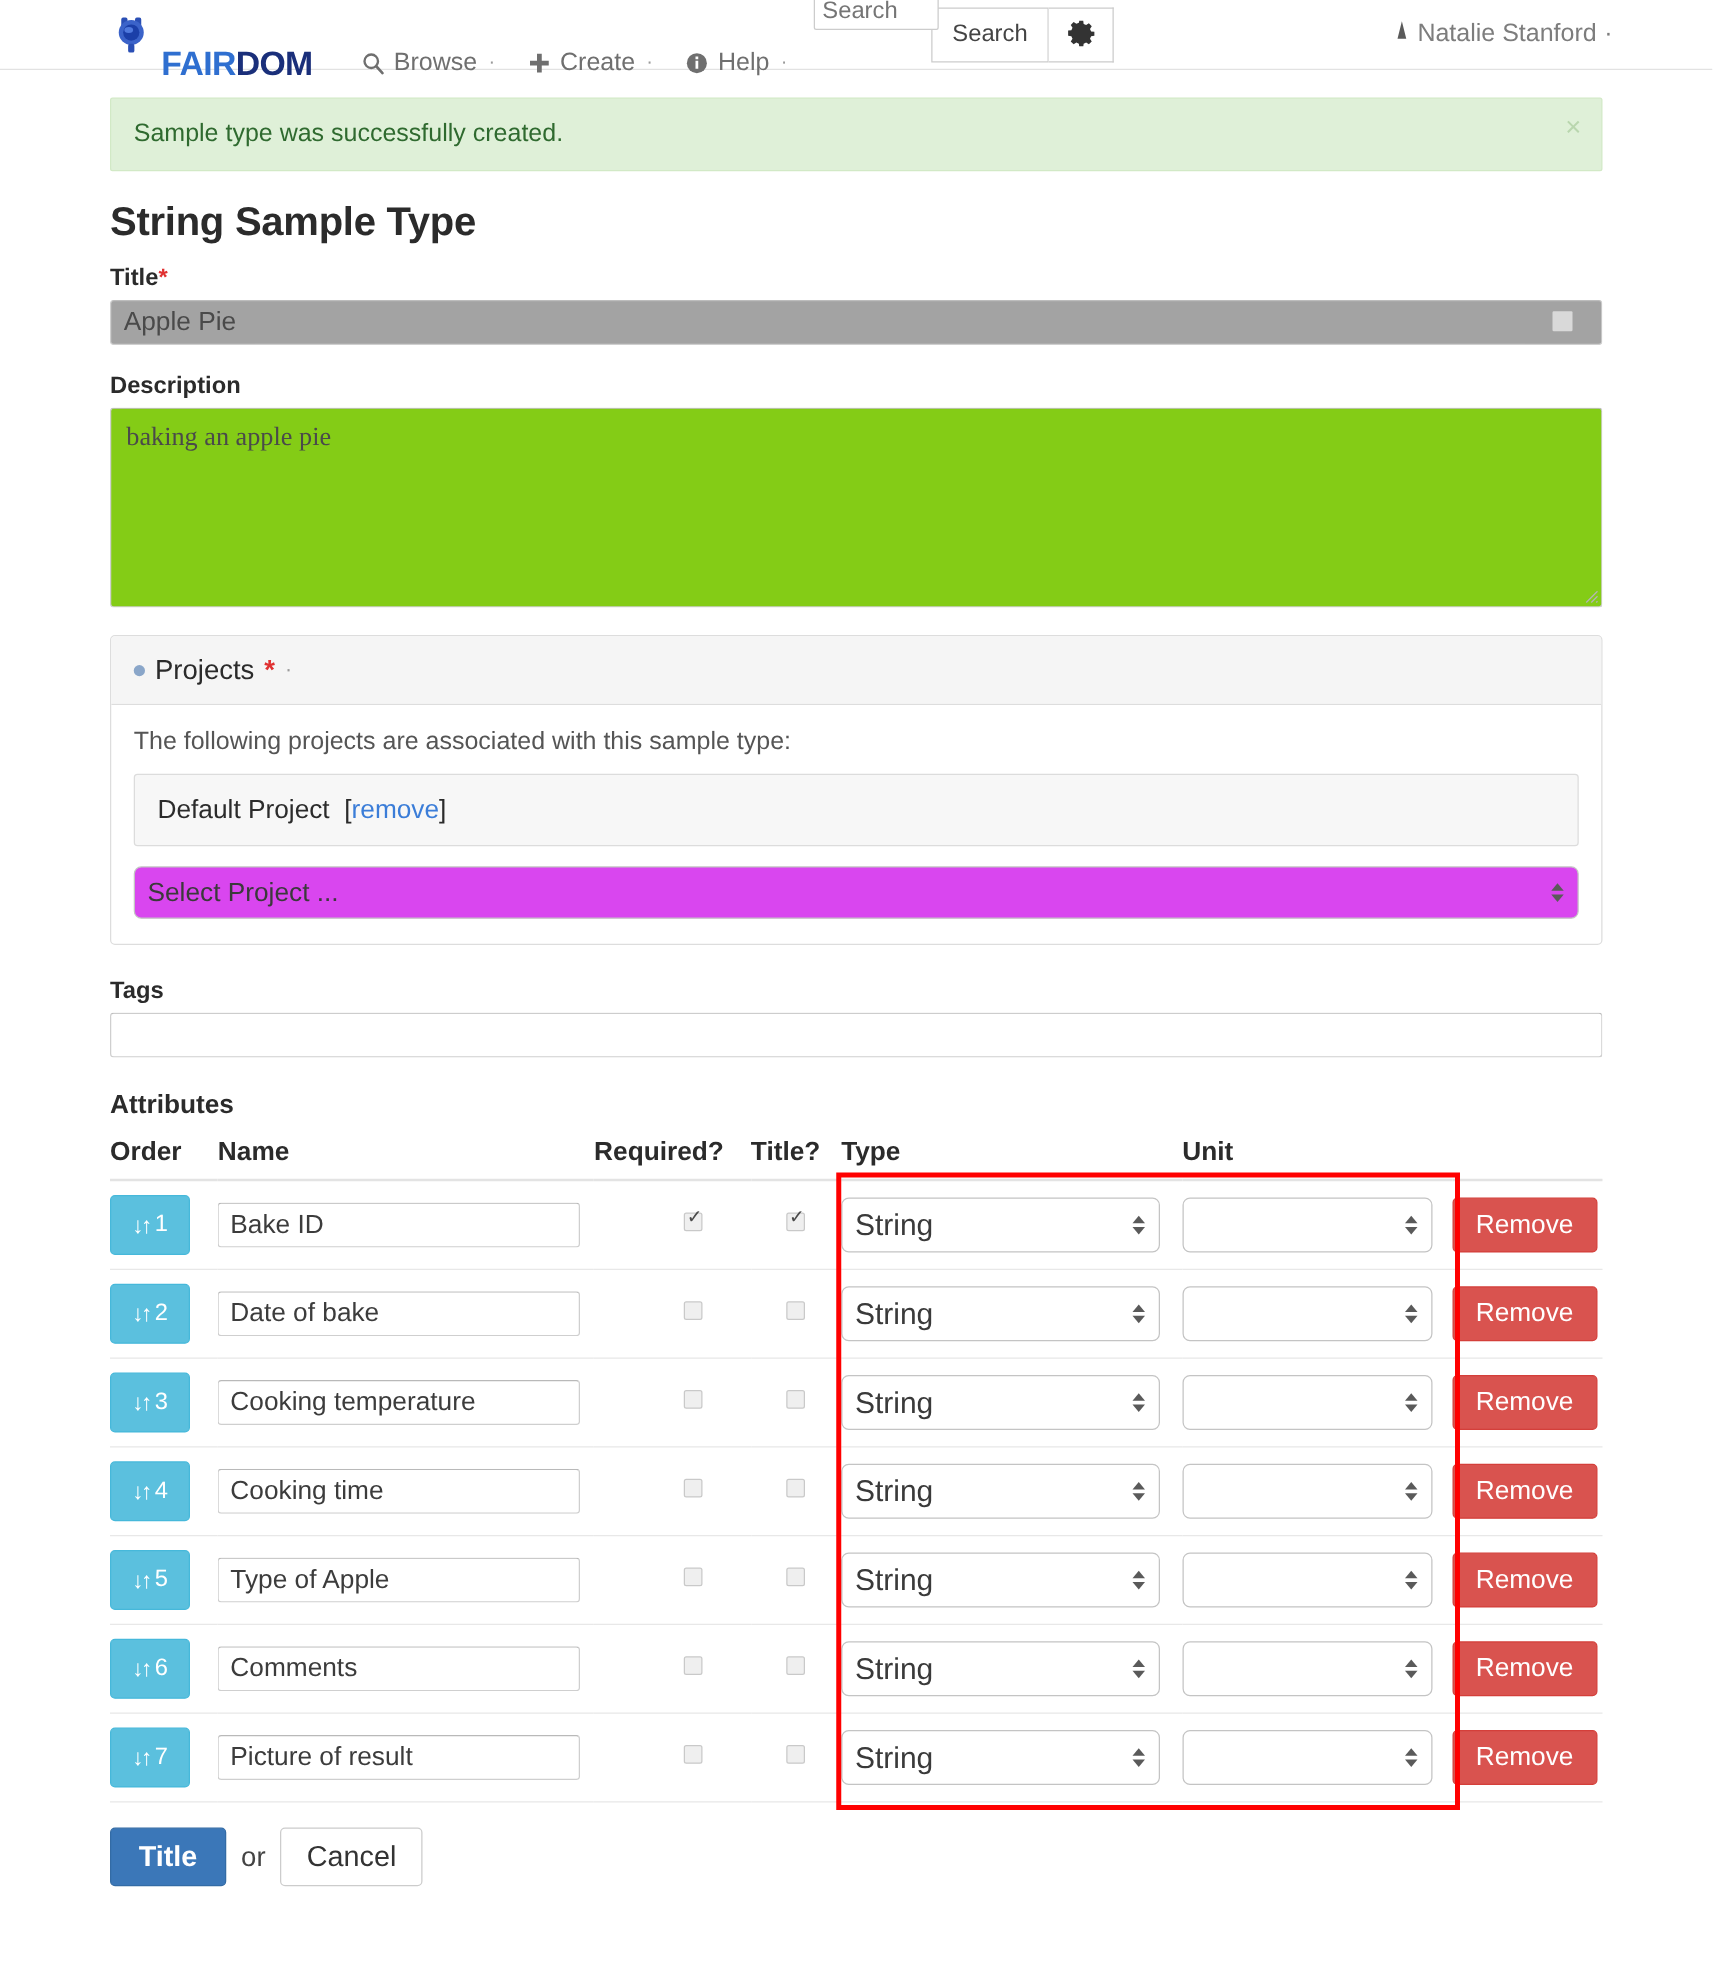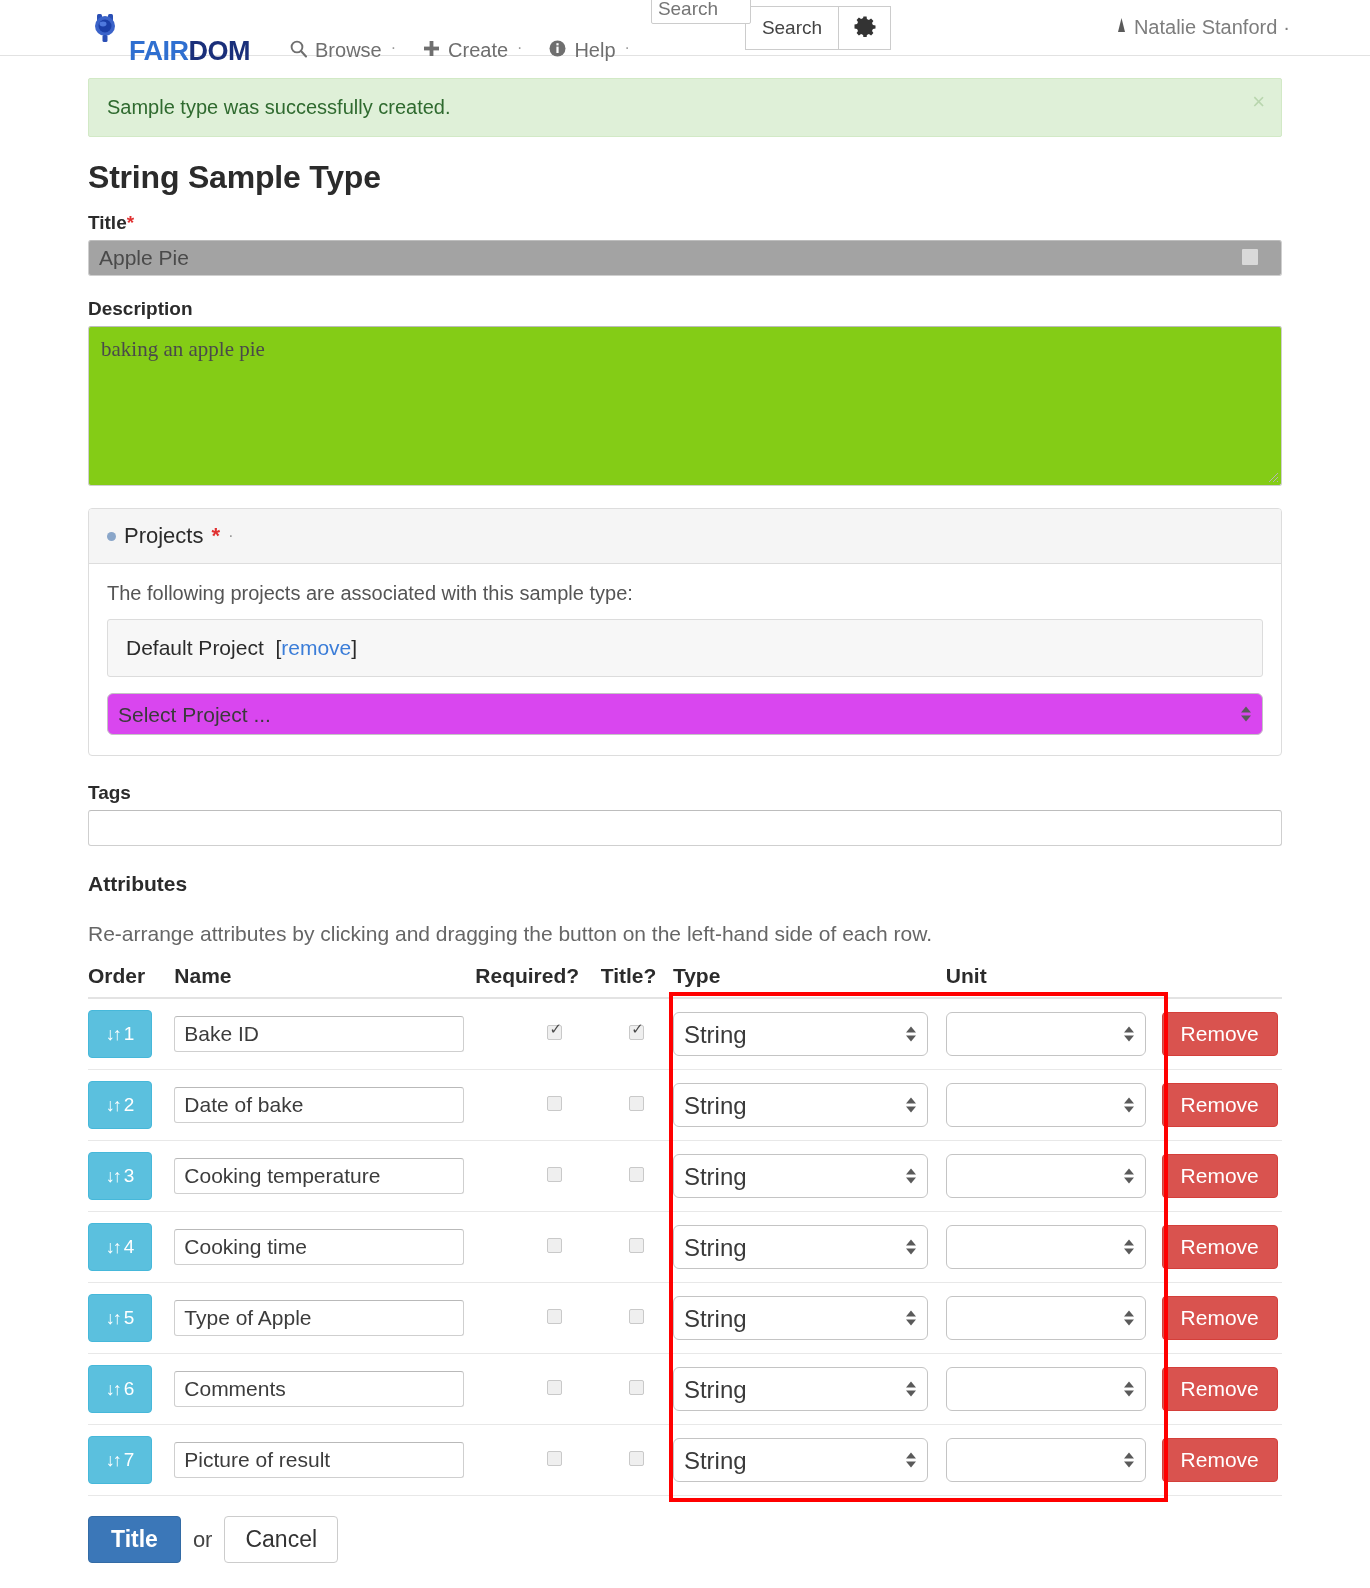--- a/index.html
+++ b/index.html
@@ -24,21 +24,21 @@
   .brand-logo { width: 34px; height: 34px; position: relative; }
   .brand-text {
     font-size: 27px; font-weight: bold; letter-spacing: -0.5px;
     font-family: "Liberation Sans", sans-serif;
     margin-top: 48px;
   }
   .brand-fair { color: #2f6fd0; }
   .brand-dom { color: #1a2f7a; }
 
   .nav-item {
-    display: flex; gap: 7px;
+    display: flex; align-items: center; gap: 7px;
     font-size: 20px; color: #6f6f6f;
     padding: 0 13px; cursor: pointer; white-space: nowrap; margin-top: 45px;
   }
   .nav-item .caret-dot { font-size: 16px; color: #9a9a9a; margin-left: 2px; }
   .nav-ico { width: 19px; height: 19px; display:inline-block; position: relative; }
 
   .search-wrap { display: flex; align-items: flex-start; margin-left: 8px; position: relative; }
   .search-input {
     width: 100px; height: 30px;
     border: 1px solid #cccccc; border-radius: 2px;
@@ -170,21 +170,21 @@
   .sel-arrows i.up { border-bottom: 6px solid #5a5a5a; }
   .sel-arrows i.dn { border-top: 6px solid #5a5a5a; }
 
   .tags-input {
     width: 100%; height: 36px;
     border: 1px solid #cfcfcf; border-top-color: #bdbdbd;
     border-radius: 3px; background: #fff; outline: none;
     margin-bottom: 26px;
   }
 
-  h3.sec-title { font-size: 21px; font-weight: bold; color: #2b2b2b; margin: 0 0 26px 0; }
+  h3.sec-title { font-size: 21px; font-weight: bold; color: #2b2b2b; margin: 0 0 14px 0; }
   .sec-note { font-size: 21px; color: #666; margin-bottom: 18px; }
 
   
   .attr-area { position: relative; }
   table.attrs { width: 100%; border-collapse: collapse; table-layout: fixed; }
   table.attrs th {
     text-align: left; font-size: 21px; font-weight: bold; color: #2b2b2b;
     padding: 0 0 9px 0; border-bottom: 2px solid #e3e3e3;
   }
   table.attrs td {
@@ -404,21 +404,20 @@
       </div>
     </div>
   </div>
 
   
   <label class="field-label">Tags</label>
   <input class="tags-input" type="text" value="" style="">
 
   
   <h3 class="sec-title">Attributes</h3>
-  <div class="sec-note">Re-arrange attributes by clicking and dragging the button on the left-hand side of each row.</div>
 
   <div class="attr-area">
     <table class="attrs">
       <thead>
         <tr>
           <th class="col-order">Order</th>
           <th class="col-name">Name</th>
           <th class="col-req">Required?</th>
           <th class="col-title">Title?</th>
           <th class="col-type">Type</th>

